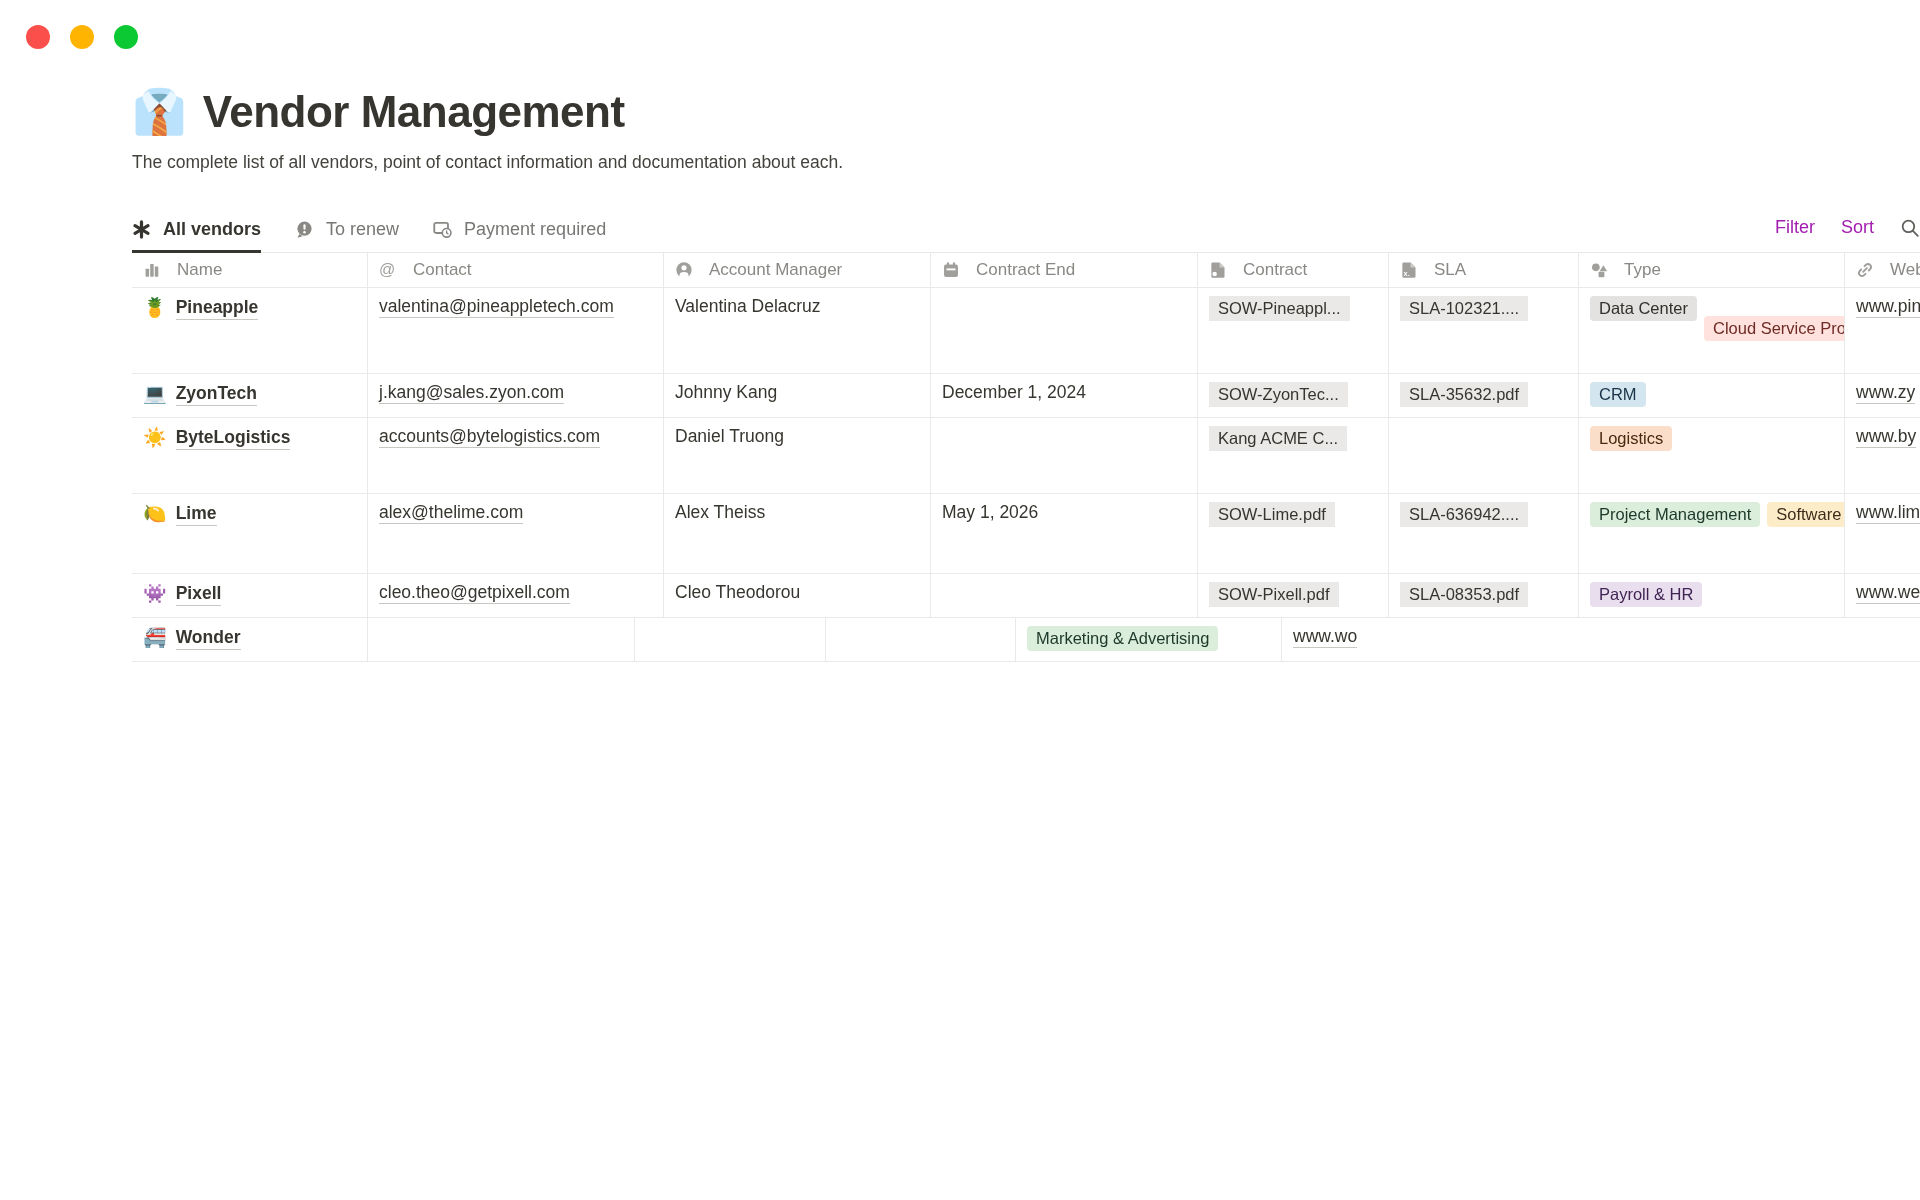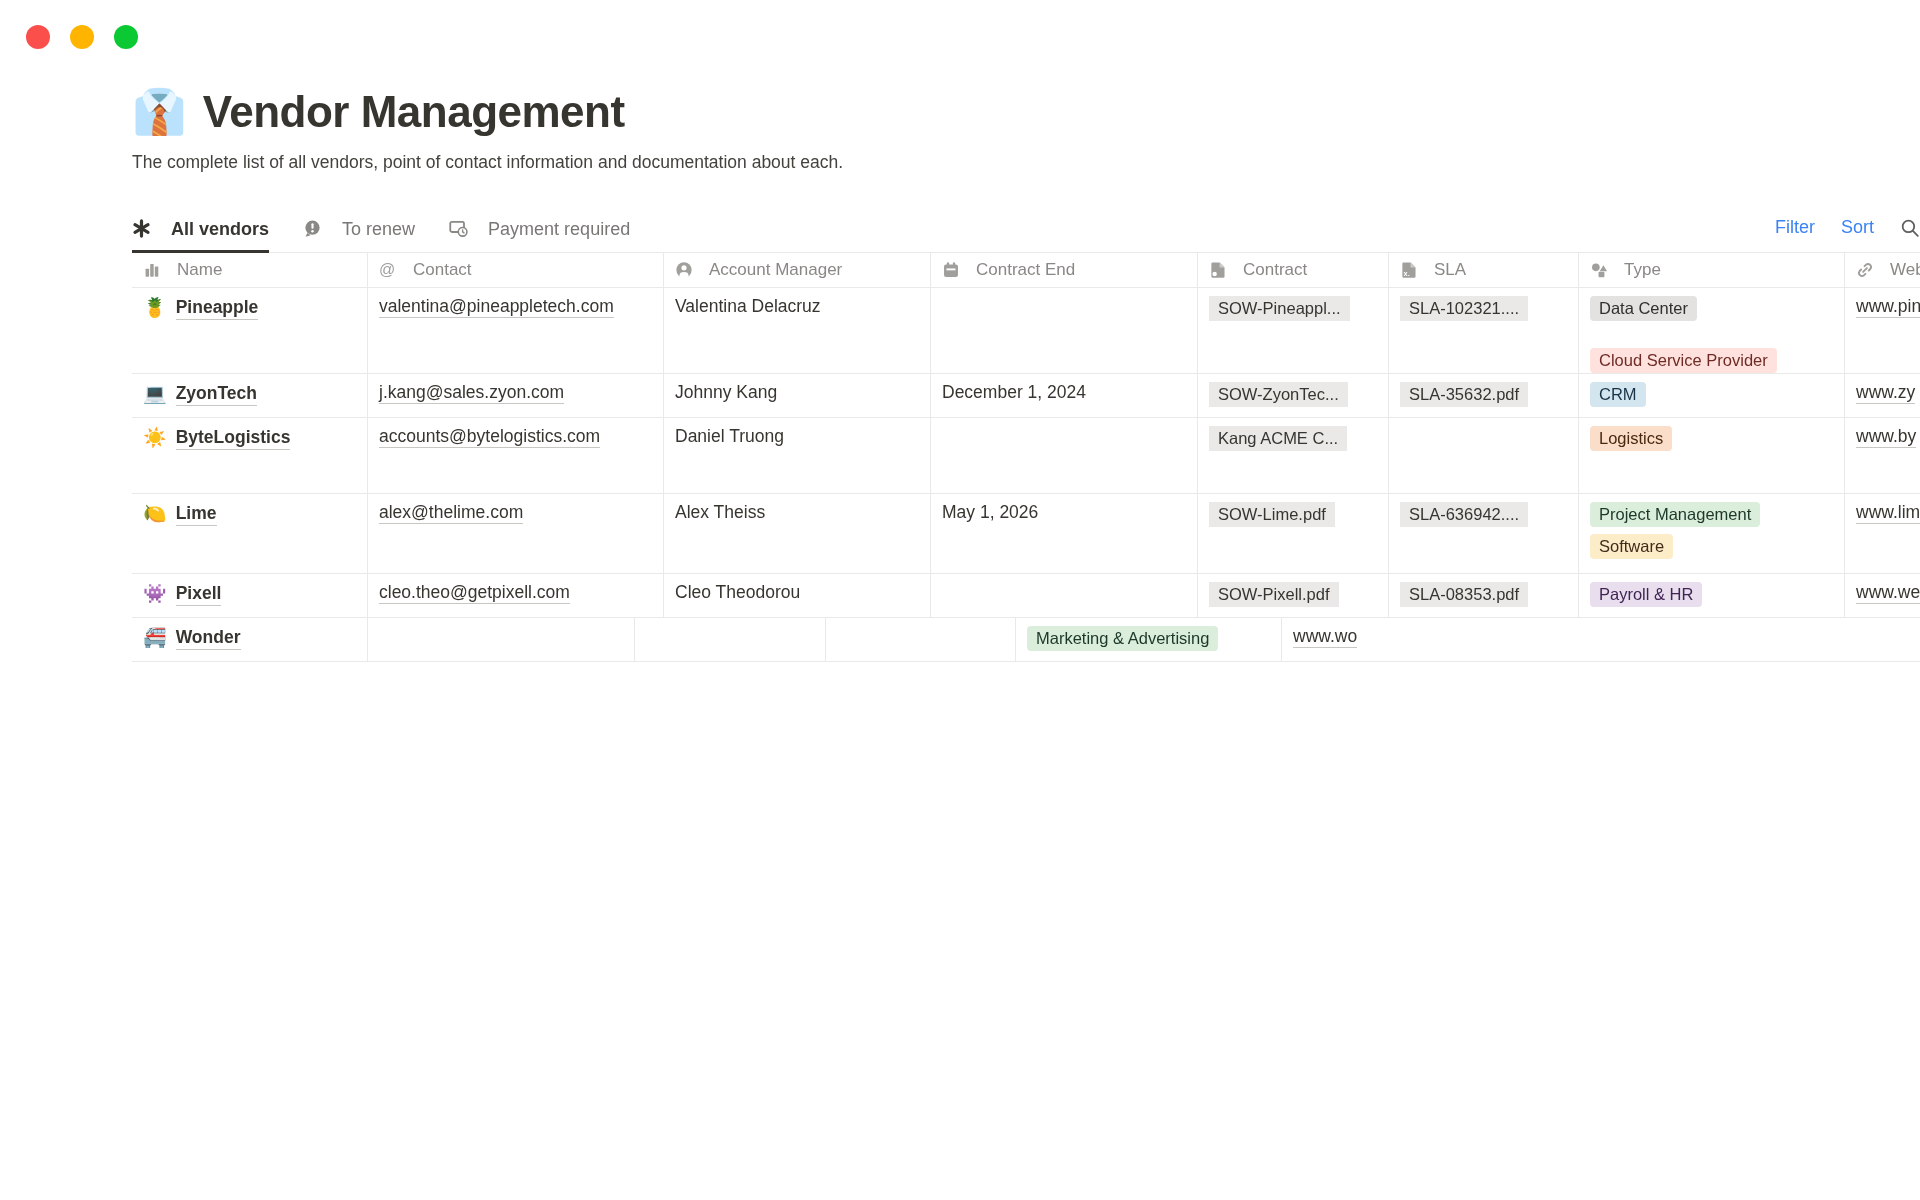--- a/index.html
+++ b/index.html
@@ -16,26 +16,26 @@
   .page-header { position: absolute; left: 132px; top: 86px; width: 1700px; }
   .title-row { display: flex; align-items: center; gap: 16px; }
   .title-emoji { font-size: 44px; line-height: 52px; }
   .page-title { font-size: 44px; font-weight: 700; letter-spacing: -0.5px; color: #37352F; }
   .page-subtitle { margin-top: 14px; font-size: 17.5px; color: #44423d; }
 
   
   .toolbar { position: absolute; left: 132px; top: 205px; width: 1788px;
     display: flex; align-items: flex-end; border-bottom: 1px solid #E9E9E7; height: 48px; }
   .tabs { display: flex; gap: 34px; }
-  .tab { display: flex; align-items: flex-start; gap: 20px; font-size: 18px; color: #787774;
+  .tab { display: flex; align-items: center; gap: 12px; font-size: 18px; color: #787774;
     padding-bottom: 13px; cursor: pointer; position: relative; top: 1px; }
   .tab.active { color: #37352F; font-weight: 600; border-bottom: 3px solid #37352F; padding-bottom: 10px; }
   .tab .ticon { display: inline-flex; width: 19px; height: 19px; }
   .toolbar-right { margin-left: auto; display: flex; align-items: center; gap: 26px; padding-bottom: 14px; }
-  .tool-label { font-size: 18px; color: #3b82f6; cursor: pointer; }
+  .tool-label { font-size: 18px; color: #a21caf; cursor: pointer; }
   .search-btn { display: inline-flex; width: 20px; height: 20px; cursor: pointer; }
 
   
   .vtable { position: absolute; left: 132px; top: 253px; width: 2100px; }
   .trow { display: flex; border-bottom: 1px solid #E9E9E7; }
   .cell { flex: none; padding: 8px 11px; overflow: hidden; border-right: 1px solid #E9E9E7; }
   .cell:last-child { border-right: none; }
   .c-name { width: 236px; } .c-contact { width: 296px; } .c-manager { width: 267px; }
   .c-end { width: 267px; } .c-contract { width: 191px; } .c-sla { width: 190px; }
   .c-type { width: 266px; } .c-web { width: 380px; }
@@ -50,21 +50,21 @@
 
   .cell { font-size: 17.5px; }
   .name-wrap { display: flex; align-items: center; gap: 9px; }
   .row-emoji { font-size: 19px; line-height: 24px; }
   .vendor-name { font-weight: 600; color: #37352F; border-bottom: 1.5px solid #c9c7c2; padding-bottom: 1px; cursor: pointer; }
   .email-link, .web-link { color: #37352F; border-bottom: 1.5px solid #c9c7c2; padding-bottom: 1px; cursor: pointer; white-space: nowrap; }
   .plain { color: #37352F; white-space: nowrap; }
 
   .chip { display: inline-block; background: #EAE9E7; color: #37352F; font-size: 16.5px;
     padding: 3px 9px; border-radius: 0; white-space: nowrap; cursor: pointer; }
-  .tagcol { display: flex; flex-direction: column; align-items: flex-start; gap: 7px; }
+  .tagcol { display: flex; align-items: flex-start; gap: 7px; }
   .tag { display: inline-block; font-size: 16.5px; padding: 3px 9px; border-radius: 4px;
     white-space: nowrap; cursor: pointer; }
 </style>
 </head>
 <body>
 
 <div class="stage">
 
   <div class="traffic">
     <div class="light" style="background: rgb(251, 79, 75);"></div>

